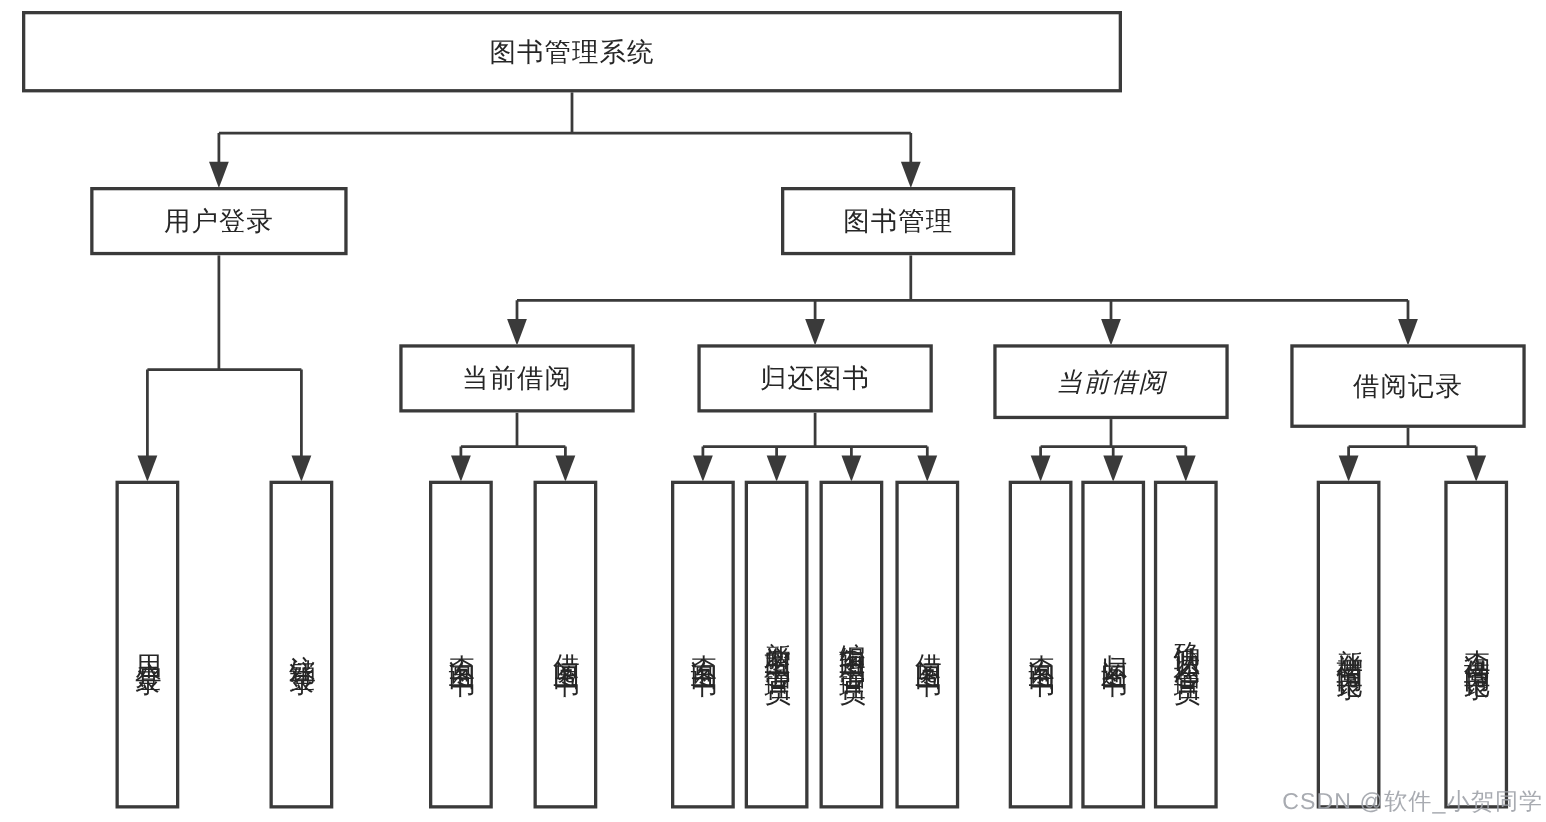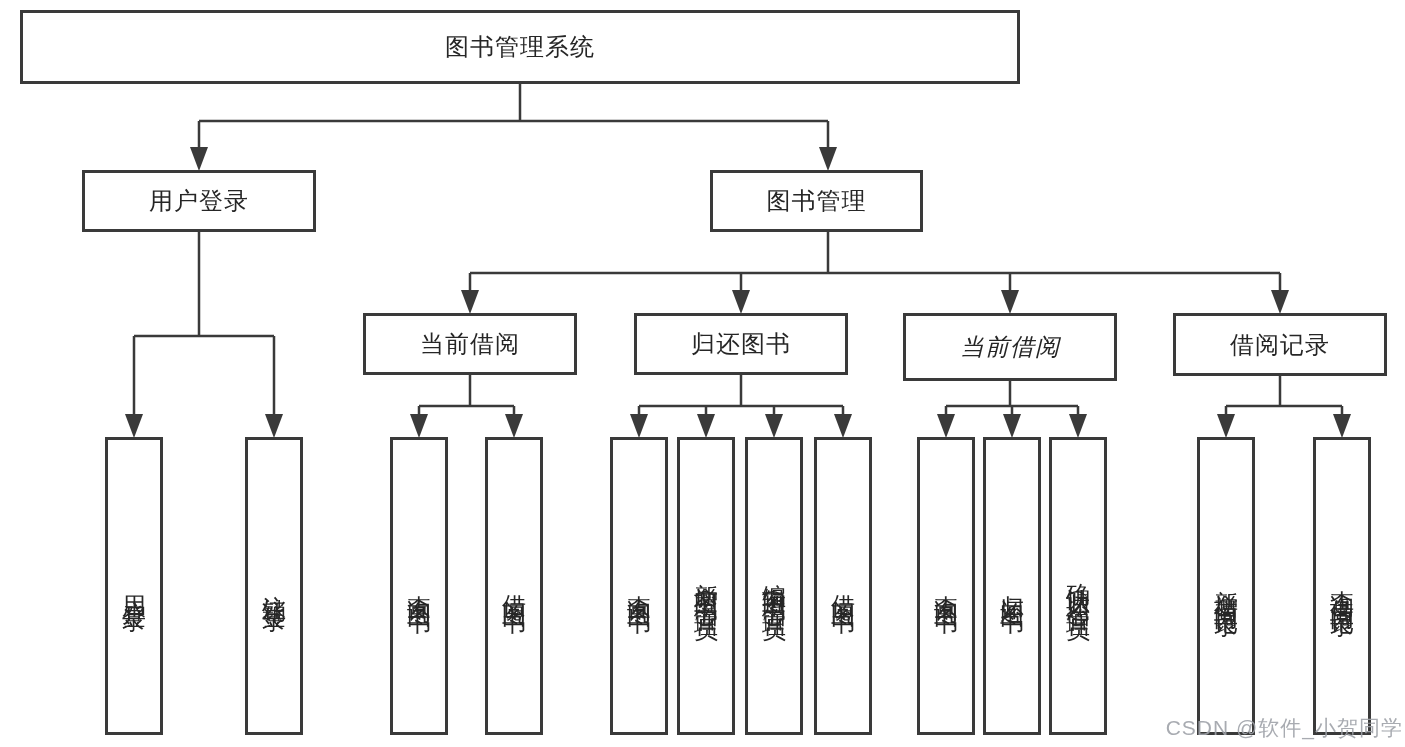--- a/index.html
+++ b/index.html
@@ -78,21 +78,21 @@
   </svg>
 
   <div class="node h-node" style="left:20px; top:10px; width:1000px; height:74px;">图书管理系统</div>
 
   <div class="node h-node" style="left:82px; top:170px; width:234px; height:62px;">用户登录</div>
   <div class="node h-node" style="left:710px; top:170px; width:213px; height:62px;">图书管理</div>
 
   <div class="node h-node" style="left:363px; top:313px; width:214px; height:62px;">当前借阅</div>
   <div class="node h-node" style="left:634px; top:313px; width:214px; height:62px;">归还图书</div>
   <div class="node h-node" style="left:903px; top:313px; width:214px; height:68px;font-style:italic;">当前借阅</div>
-  <div class="node h-node" style="left:1173px; top:313px; width:214px; height:63px;">借阅记录</div>
+  <div class="node h-node" style="left:1173px; top:313px; width:214px; height:76px;">借阅记录</div>
 
   <div class="node v-node" style="left:105px; top:437px; width:58px; height:298px;">
     <span class="vtext">用户登录</span>
   </div>
   <div class="node v-node" style="left:245px; top:437px; width:58px; height:298px;">
     <span class="vtext">注销登录</span>
   </div>
 
   <div class="node v-node" style="left:390px; top:437px; width:58px; height:298px;">
     <span class="vtext">查询图书</span>

